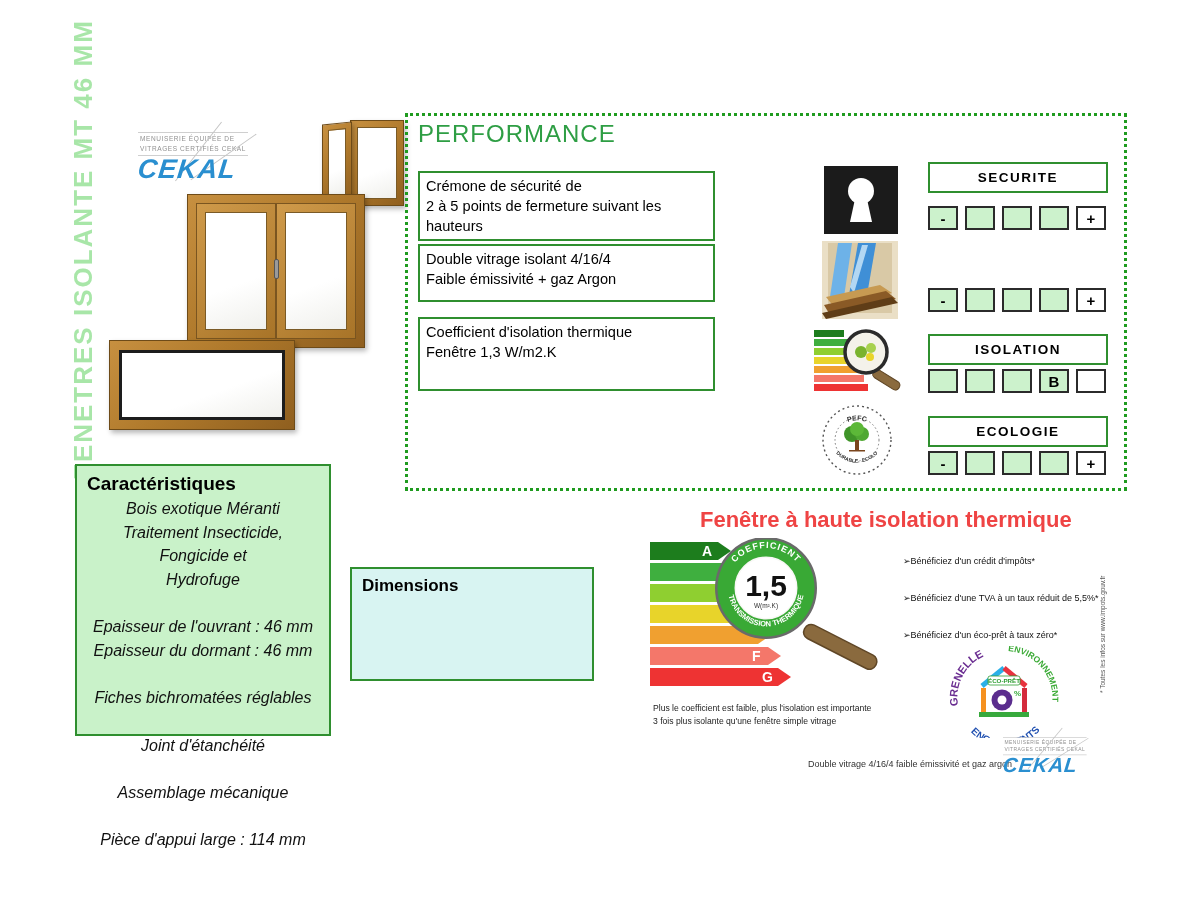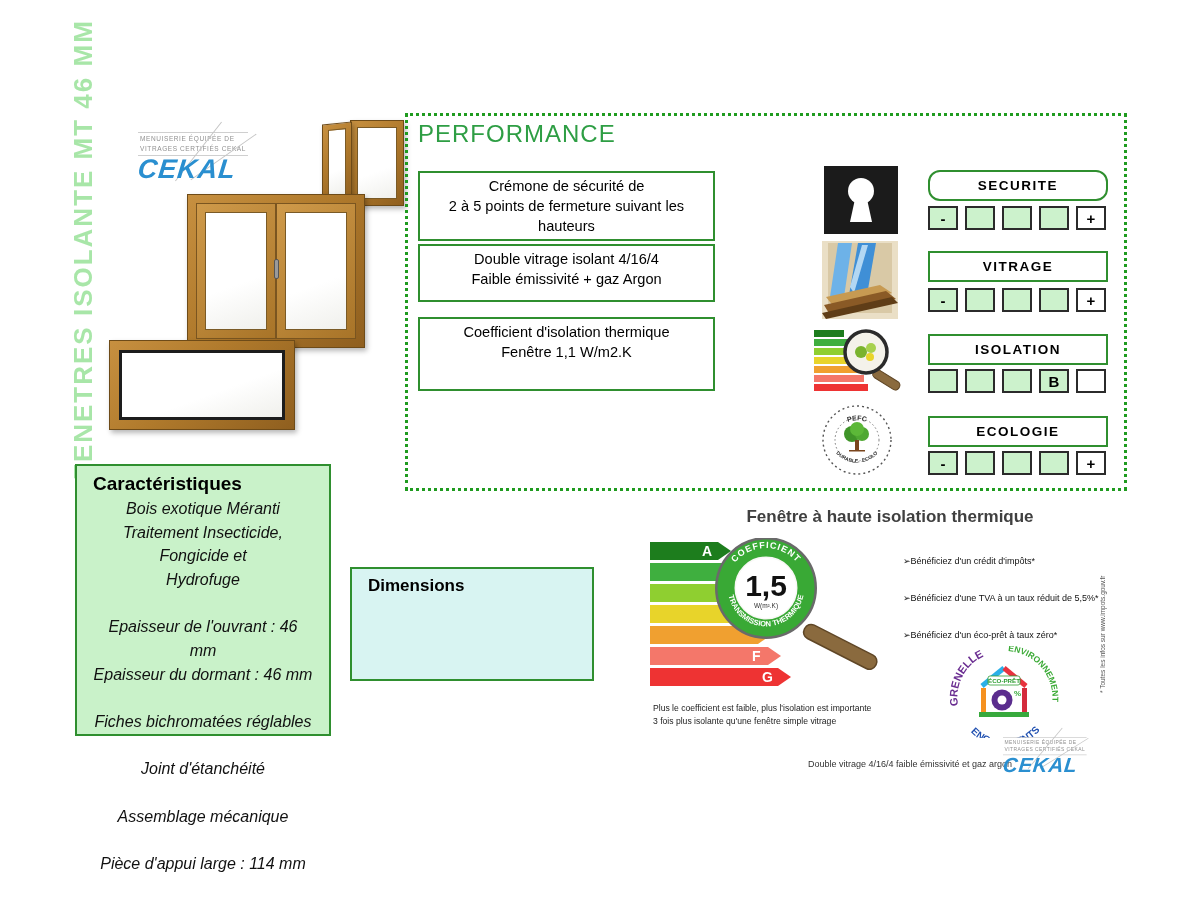--- a/index.html
+++ b/index.html
@@ -32,52 +32,52 @@
   .win-open { position:absolute; left:322px; top:120px; width:82px; height:90px; }
   .win-open .frame { position:absolute; right:0; top:0; width:54px; height:86px; padding:6px; }
   .win-open .frame .glass { width:100%; height:100%; }
   .win-open .sash { position:absolute; left:0; top:3px; width:30px; height:80px; padding:5px; transform:skewY(-6deg); }
   .win-open .sash .glass { width:100%; height:100%; }
   .win-low { position:absolute; left:109px; top:340px; width:186px; height:90px; padding:9px; }
   .win-low .rim { width:100%; height:100%; background:#1d1d1d; padding:3px; }
   .win-low .glass { width:100%; height:100%; border:none; }
 
   
-  .panel { position:absolute; border:2px solid #2f8f2f; padding:7px 16px; }
+  .panel { position:absolute; border:2px solid #2f8f2f; padding:7px 10px; }
   .panel h3 { font-size:19px; color:#000; margin-bottom:2px; font-weight:bold; }
   .panel .body { font-style:italic; white-space:pre-line; color:#111; }
   .carac { left:75px; top:464px; width:256px; height:272px; background:#c9f2c9; }
   .carac .body { font-size:16px; line-height:1.48; font-weight:500;text-align:center; }
   .dims { left:350px; top:567px; width:244px; height:114px; background:#d8f4f2; }
   .dims h3 { font-size:17px; }
   .dims .body { font-size:12.6px; line-height:1.3; font-weight:600; }
 
   
-  .perf { position:absolute; left:405px; top:113px; width:722px; height:378px; border:3px dotted #1f9b1f;text-align:center; }
+  .perf { position:absolute; left:405px; top:113px; width:722px; height:378px; border:3px dotted #1f9b1f; }
   .perf-title { position:absolute; left:10px; top:4px; font-size:24px; color:#2e9e44; letter-spacing:1px; }
   .perf-box { position:absolute; left:10px; width:297px; border:2px solid #2f8f2f;
     font-size:14.6px; line-height:1.38; padding:3px 6px; white-space:pre-line; color:#000; }
   .pb0 { top:55px;  height:70px; }
   .pb1 { top:128px; height:58px; }
   .pb2 { top:201px; height:74px; }
   .pb3 { top:301px; height:58px; }
 
   .perf-icon { position:absolute; }
   .rating-label { position:absolute; left:520px; width:180px; height:31px; border:2px solid #2f8f2f;
     display:flex; align-items:center; justify-content:center; font-size:13.5px; font-weight:600;
     letter-spacing:1.5px; color:#000; background:#fff; }
   .cells { position:absolute; left:520px; width:182px; display:flex; gap:7px; }
   .cell { width:30px; height:24px; border:2px solid #2b2b2b; display:flex; align-items:center;
     justify-content:center; font-weight:bold; font-size:15px; color:#000; }
   .cell-filled { background:#ccf2cc; }
   .cell-empty { background:#fff; }
 
   
-  .thermal-heading { position:absolute; left:700px; top:507px; width:380px; text-align:center;
-    font-size:17px; font-weight:600; color:#404040; }
+  .thermal-heading { position:absolute; left:700px; top:507px; width:380px; 
+    font-size:22px; font-weight:600; color:#ef4444; }
   .energy-big { position:absolute; left:650px; top:538px; }
   .thermal-note { position:absolute; left:653px; top:702px; width:240px; font-size:8.6px;
     line-height:1.5; color:#222; white-space:pre-line; }
   .benefits { position:absolute; left:903px; top:556px; width:215px; }
   .benefit { font-size:9px; color:#111; margin-bottom:27px; }
   .vfootnote { position:absolute; left:1099px; top:548px; height:145px; writing-mode:vertical-rl;
     transform:rotate(180deg); font-size:6.5px; color:#555; }
   .grenelle { position:absolute; left:948px; top:646px; }
   .footer-note { position:absolute; left:808px; top:759px; font-size:9px; color:#333; }
 </style>
@@ -123,21 +123,21 @@
 
   <div class="perf">
     <div class="perf-title">PERFORMANCE</div>
 
     <div class="perf-box pb0">Crémone de sécurité de
 2 à  5 points de fermeture suivant les
 hauteurs</div>
     <div class="perf-box pb1">Double vitrage isolant 4/16/4
 Faible émissivité + gaz Argon</div>
     <div class="perf-box pb2">Coefficient d'isolation thermique
-Fenêtre 1,1 W/m2.K</div>
+Fenêtre 1,3 W/m2.K</div>
 
     <svg class="perf-icon" style="left:416px; top:50px;" width="74" height="68" viewBox="0 0 74 68">
       <rect x="0" y="0" width="74" height="68" fill="#1b1b1b"></rect>
       <circle cx="37" cy="25" r="13" fill="#fff"></circle>
       <polygon points="31,33 43,33 48,56 26,56" fill="#fff"></polygon>
     </svg>
 
     <svg class="perf-icon" style="left:414px; top:125px;" width="76" height="78" viewBox="0 0 76 78">
       <rect x="0" y="0" width="76" height="78" fill="#eadfc6"></rect>
       <rect x="6" y="2" width="64" height="70" fill="#d9c9a6"></rect>
@@ -175,30 +175,29 @@
       </defs>
       <text font-size="7" font-weight="bold" fill="#333"><textPath href="#ecoTop" startOffset="50%" text-anchor="middle">PEFC</textPath></text>
       <text font-size="5" font-weight="bold" fill="#333"><textPath href="#ecoBot" startOffset="50%" text-anchor="middle">DURABLE · ECOLO</textPath></text>
       <circle cx="34" cy="31" r="8" fill="#3f9428"></circle>
       <circle cx="44" cy="31" r="7" fill="#4fa832"></circle>
       <circle cx="39" cy="26" r="7" fill="#5cb838"></circle>
       <rect x="37" y="37" width="4" height="11" fill="#7a451d"></rect>
       <rect x="31" y="47" width="16" height="1.5" fill="#7a451d"></rect>
     </svg>
 
-    <div class="rating-label" style="top:54px;border-radius:12px;">SECURITE</div>
+    <div class="rating-label" style="top:46px;">SECURITE</div>
     <div class="cells" style="top:90px;">
       <div class="cell cell-filled">-</div>
       <div class="cell cell-filled"></div>
       <div class="cell cell-filled"></div>
       <div class="cell cell-filled"></div>
       <div class="cell cell-empty">+</div>
     </div>
 
-    <div class="rating-label" style="top:135px;">VITRAGE</div>
     <div class="cells" style="top:172px;">
       <div class="cell cell-filled">-</div>
       <div class="cell cell-filled"></div>
       <div class="cell cell-filled"></div>
       <div class="cell cell-filled"></div>
       <div class="cell cell-empty">+</div>
     </div>
 
     <div class="rating-label" style="top:218px;">ISOLATION</div>
     <div class="cells" style="top:253px;">

